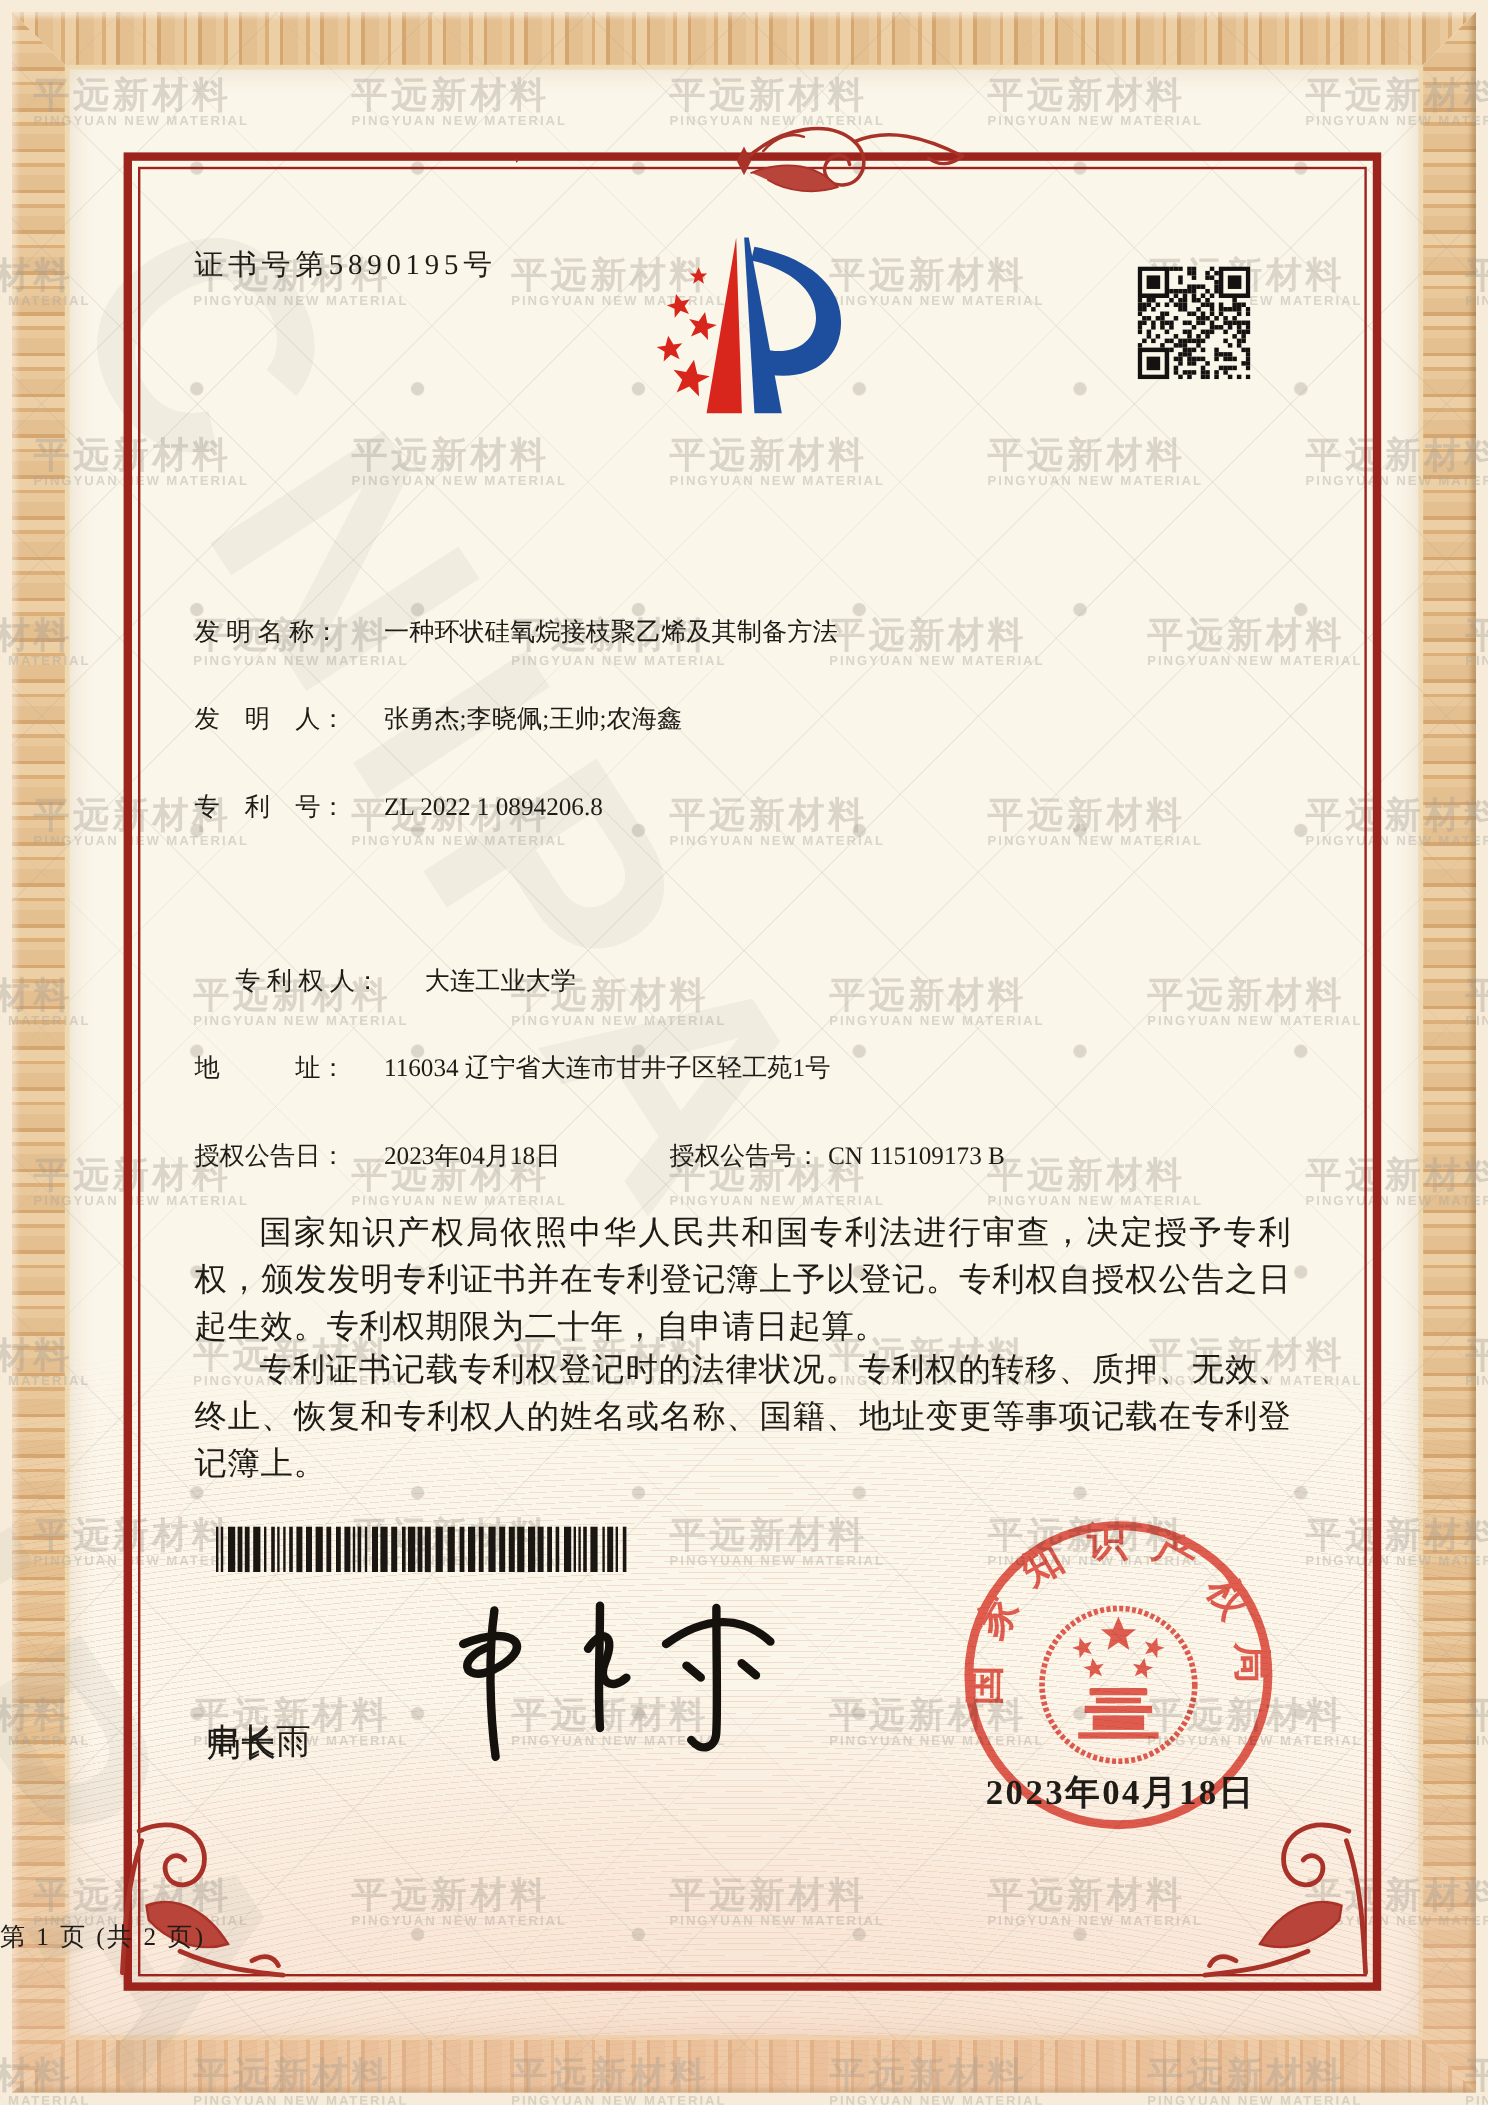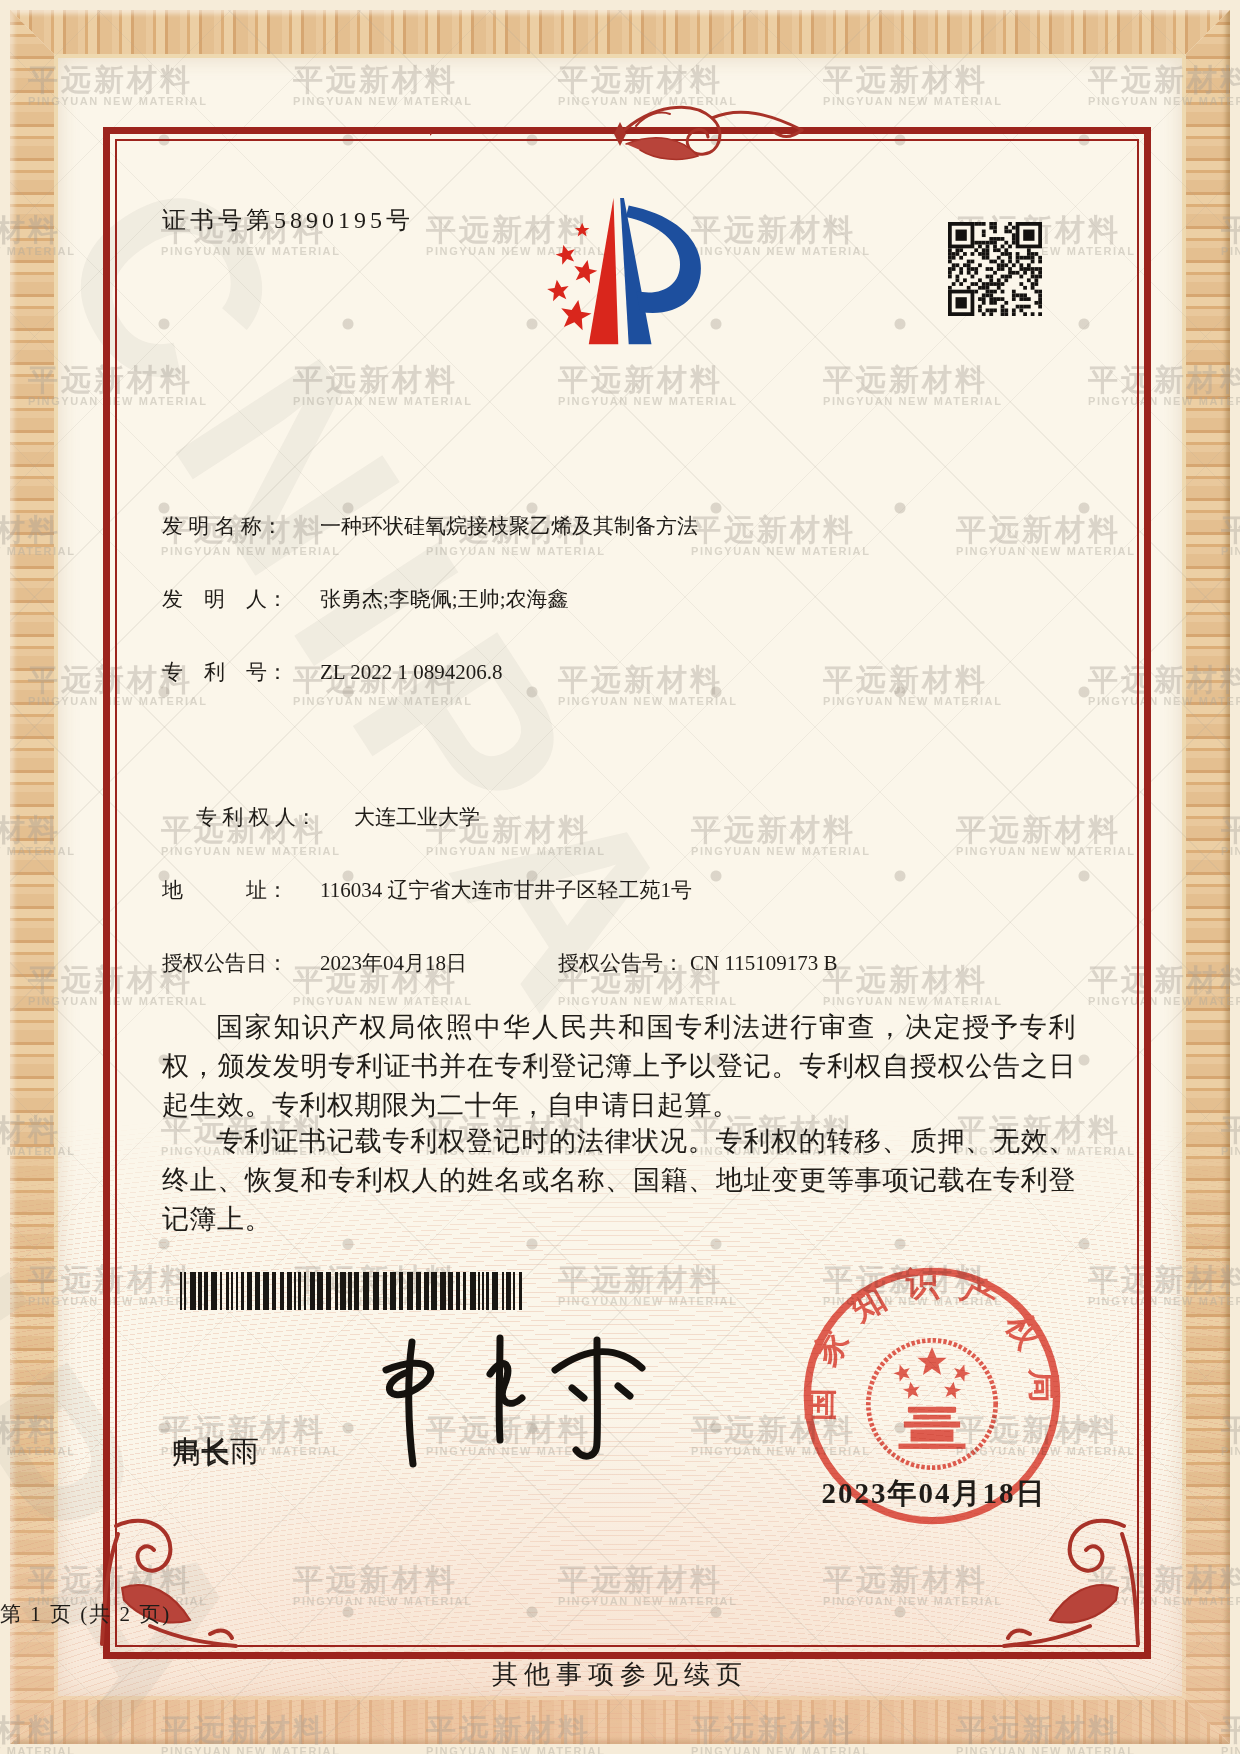--- a/index.html
+++ b/index.html
@@ -732,21 +732,20 @@
         <path d="M150,26 C150,60 148,100 150,128"></path>
         <path d="M140,62 C152,44 164,50 154,74 C148,90 160,97 172,86"></path>
         <path d="M205,58 C238,34 268,34 292,56"></path>
         <path d="M247,28 C247,70 248,110 247,130 C247,146 234,148 226,138"></path>
         <path d="M222,76 l12,10"></path>
         <path d="M268,74 l12,10"></path>
       </g>
     </svg>
 
     <div class="abs page-info">第 1 页 (共 2 页)</div>
-    <div class="abs continuation">其他事项参见续页</div>
   </div>
 
   <svg class="seal-svg" width="268" height="268" viewBox="0 0 400 400">
     <defs>
       <path id="sealArc" d="M 77.1,286 A 150,150 0 1 1 322.9,286" fill="none"></path>
       <path id="starS" d="M0,-10 L2.94,-3.09 L9.51,-3.09 L4.19,1.18 L5.88,8.09 L0,4 L-5.88,8.09 L-4.19,1.18 L-9.51,-3.09 L-2.94,-3.09 Z"></path>
     </defs>
     <g fill="#e05247" stroke="#e05247">
       <circle cx="200" cy="200" r="186" fill="none" stroke-width="11"></circle>
       <text font-size="50" font-weight="700" letter-spacing="28" fill="#e05247" stroke="none" font-family="Liberation Serif, DejaVu Serif, serif">

